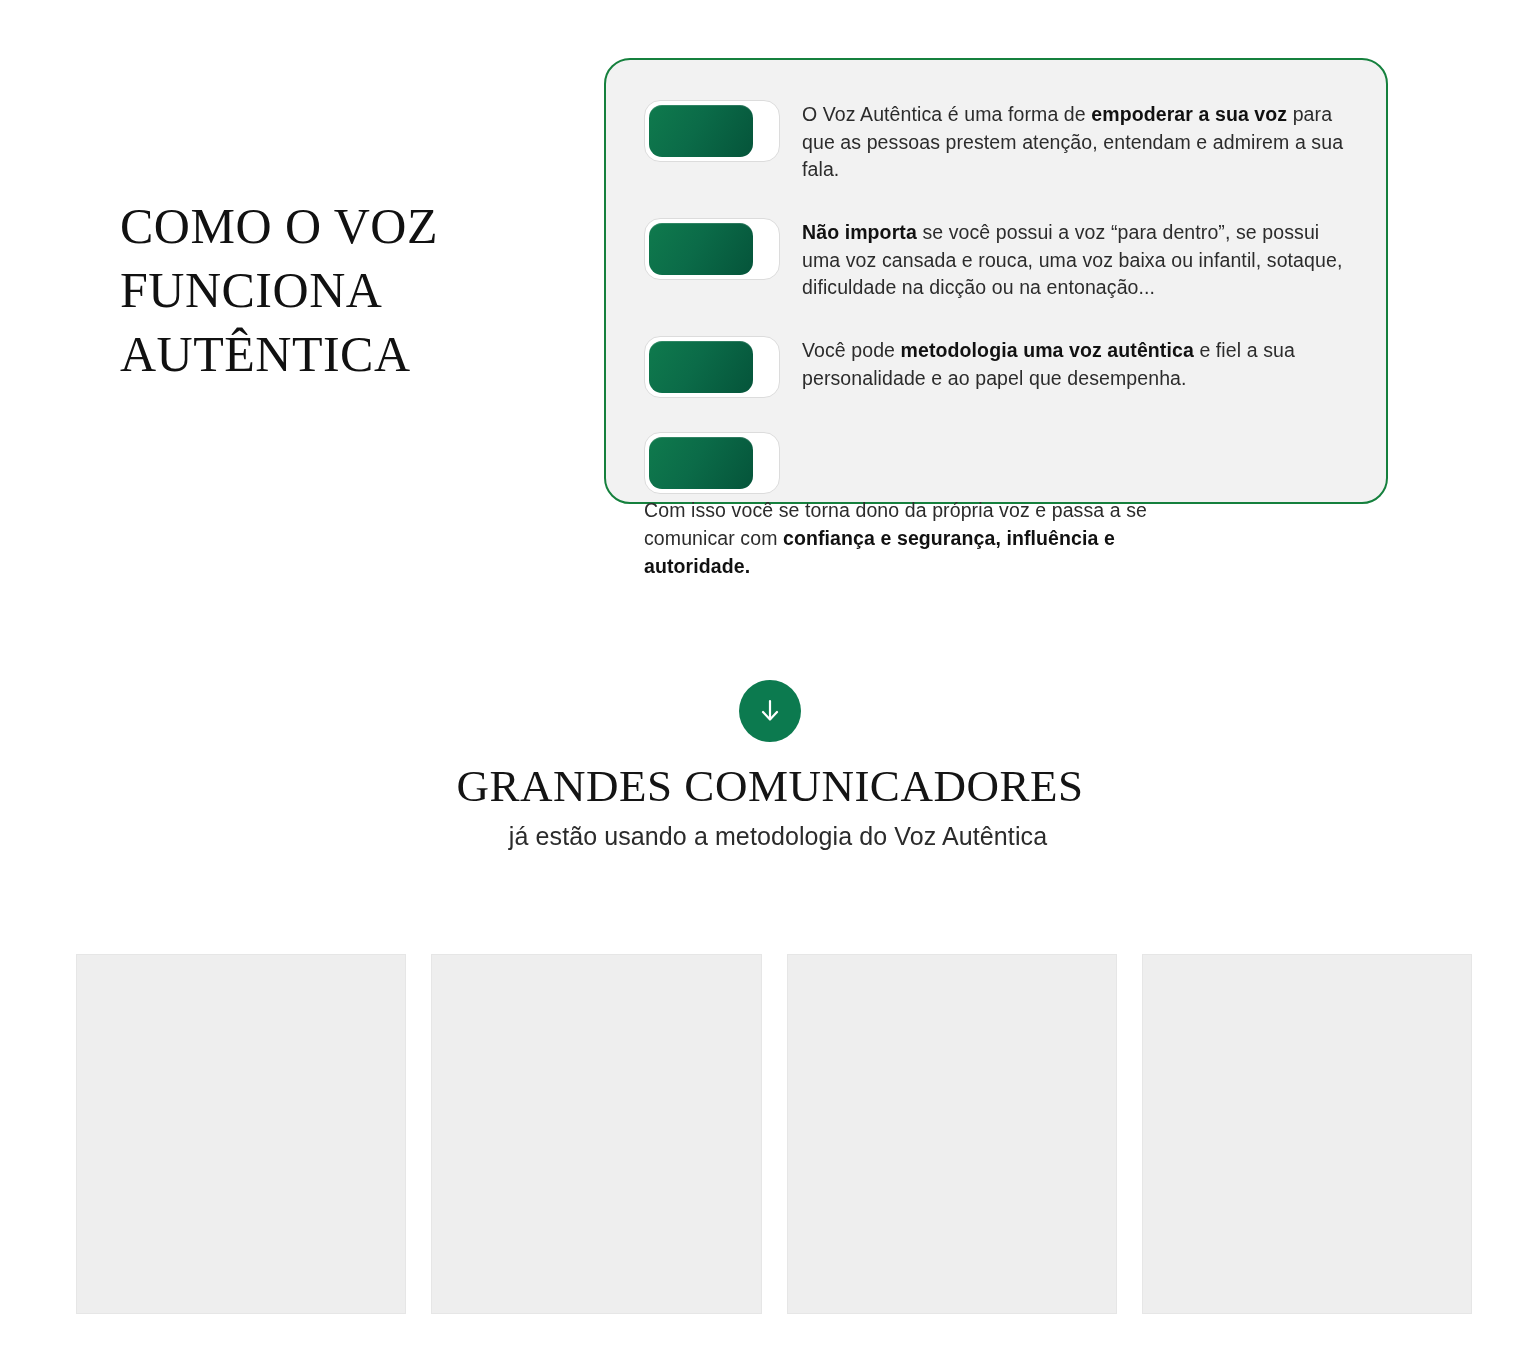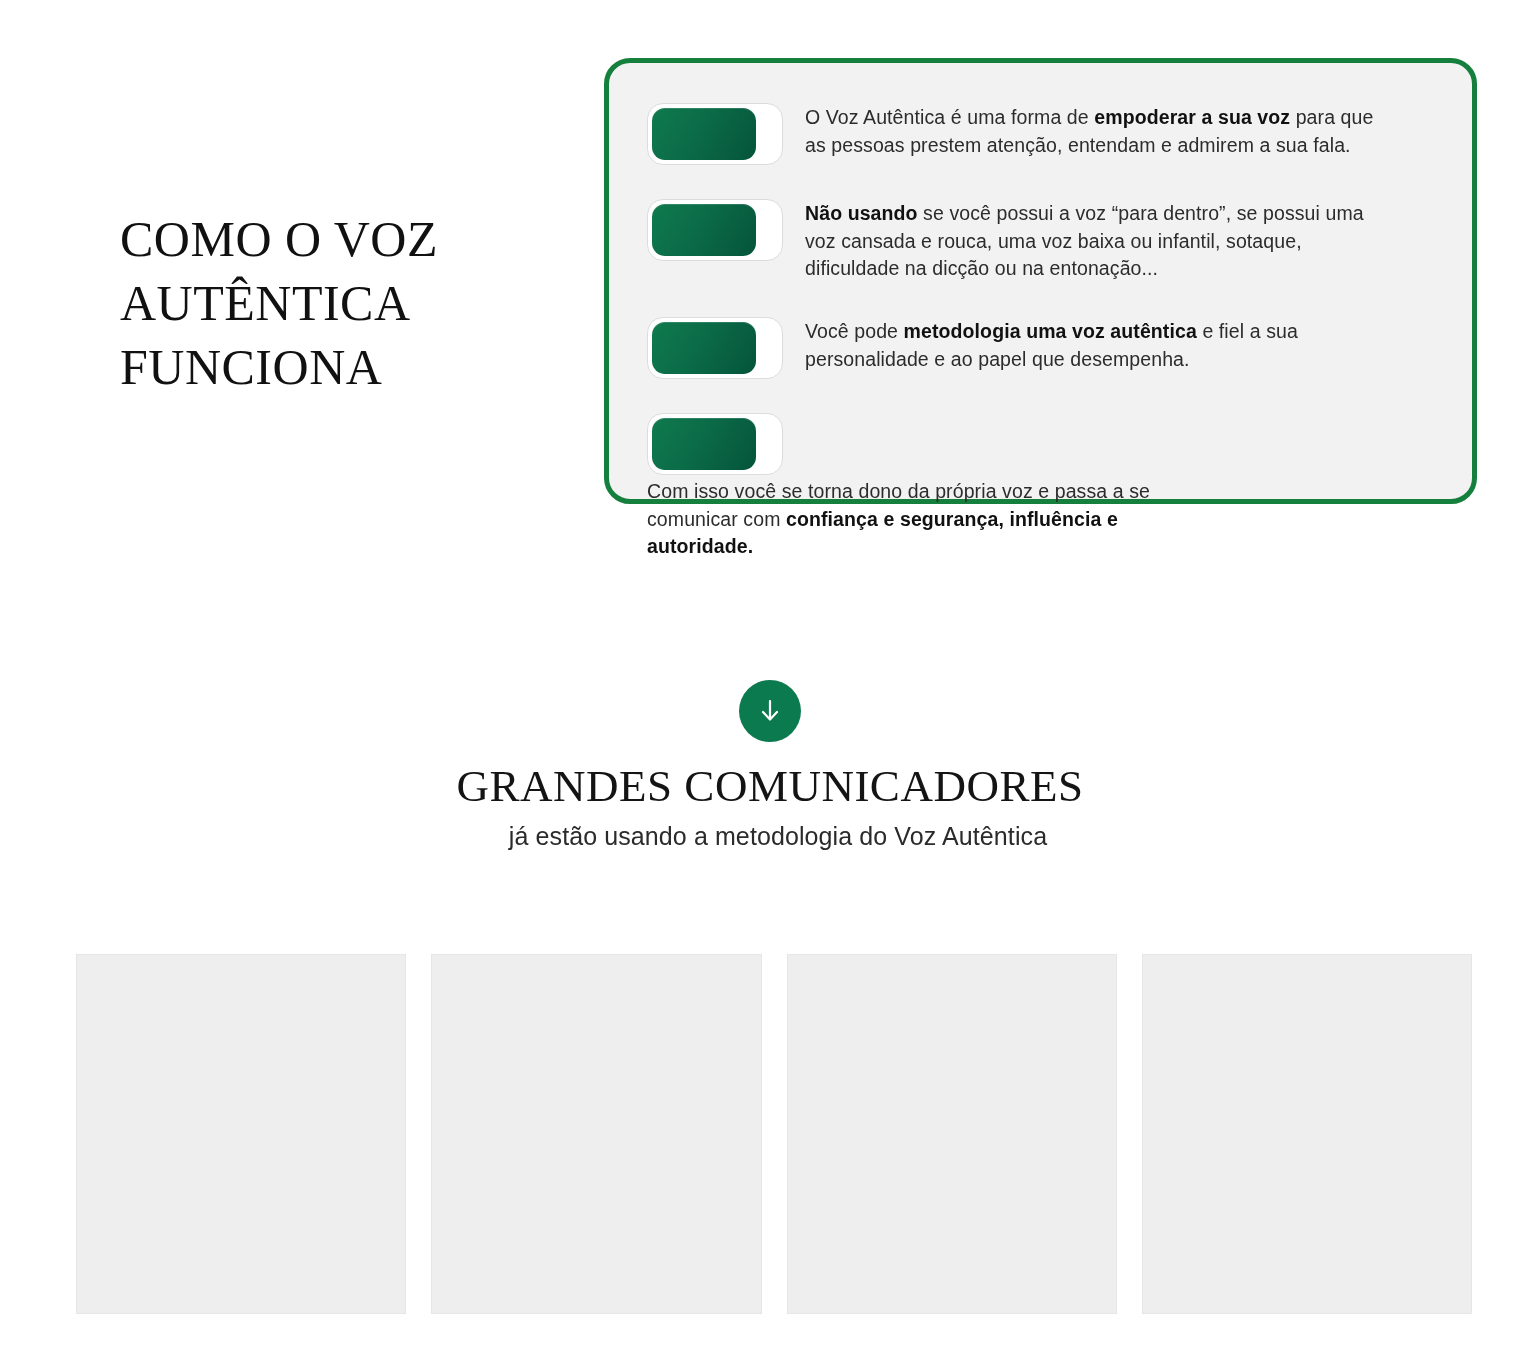--- a/index.html
+++ b/index.html
@@ -21,41 +21,41 @@
   
   .section-one {
     position: relative;
     width: 1540px;
     height: 560px;
   }
 
   .headline {
     position: absolute;
     left: 120px;
-    top: 173px;
+    top: 160px;
     width: 430px;
     font-family: "Liberation Serif", serif;
     font-size: 50px;
     line-height: 1.28;
     letter-spacing: 0.5px;
     color: #111111;
     font-weight: 400;
     text-transform: uppercase;
   }
   .headline .line { display: block; white-space: nowrap; }
 
   .feature-card {
     position: absolute;
     left: 604px;
     top: 58px;
-    width: 873px;
+    width: 784px;
     height: 446px;
     background: #f2f2f2;
     border-radius: 26px;
-    border: 5px solid #15803d;
+    border: 2px solid #15803d;
     padding: 38px 40px 34px 38px;
   }
 
   .feature-row {
     display: flex;
     align-items: flex-start;
     margin-bottom: 32px;
   }
   .feature-row:last-child { margin-bottom: 0; flex-direction: column; }
 
@@ -151,38 +151,38 @@
     border: 1px solid #e6e6e6;
   }
 </style>
 </head>
 <body>
 
 <div class="section-one">
 
   <h1 class="headline">
     <span class="line">COMO O VOZ</span>
+    <span class="line">FUNCIONA</span>
     <span class="line">AUTÊNTICA</span>
-    <span class="line">FUNCIONA</span>
   </h1>
 
   <div class="feature-card">
 
     <div class="feature-row">
       <div class="toggle">
         <div class="knob"></div>
       </div>
       <div class="feature-text">O Voz Autêntica é uma forma de <b>empoderar a sua voz</b> para que as pessoas prestem atenção, entendam e admirem a sua fala.</div>
     </div>
 
     <div class="feature-row">
       <div class="toggle">
         <div class="knob"></div>
       </div>
-      <div class="feature-text"><b>Não usando</b> se você possui a voz “para dentro”, se possui uma voz cansada e rouca, uma voz baixa ou infantil, sotaque, dificuldade na dicção ou na entonação...</div>
+      <div class="feature-text"><b>Não importa</b> se você possui a voz “para dentro”, se possui uma voz cansada e rouca, uma voz baixa ou infantil, sotaque, dificuldade na dicção ou na entonação...</div>
     </div>
 
     <div class="feature-row">
       <div class="toggle">
         <div class="knob"></div>
       </div>
       <div class="feature-text">Você pode <b>metodologia uma voz autêntica</b> e fiel a sua personalidade e ao papel que desempenha.</div>
     </div>
 
     <div class="feature-row">

